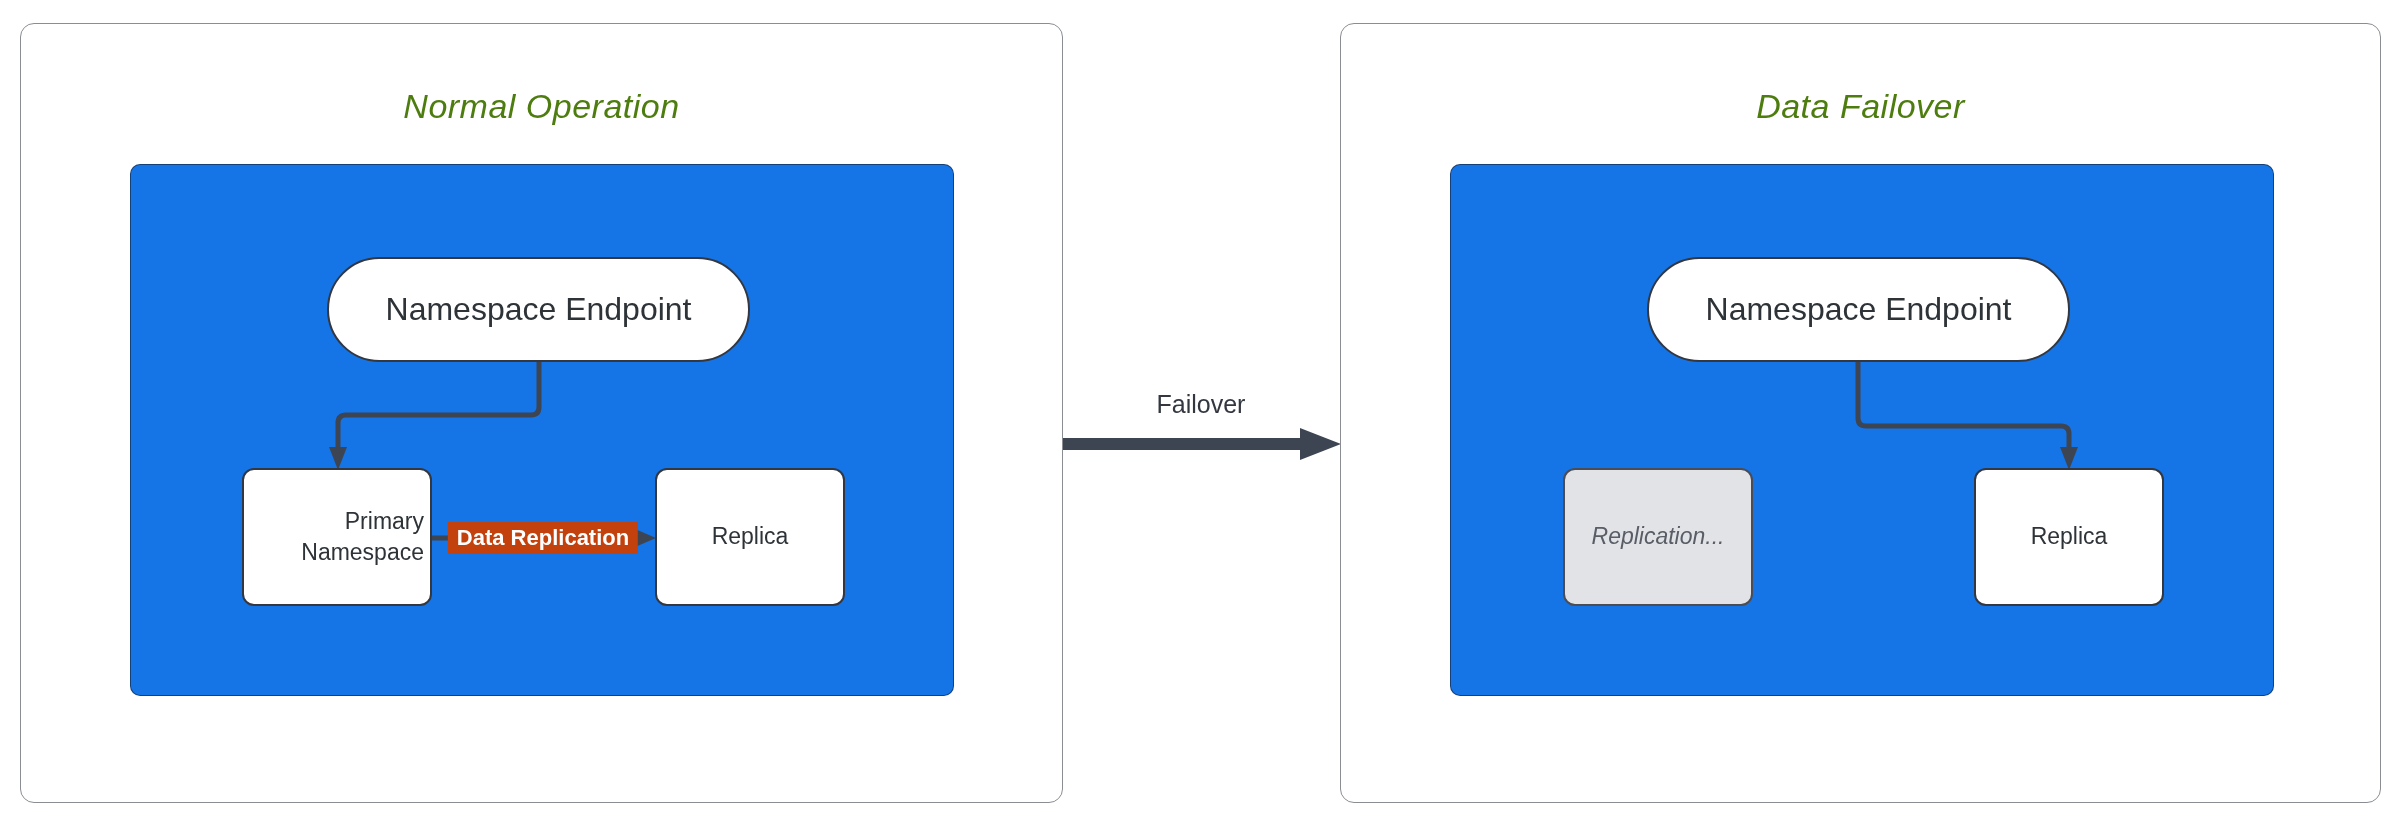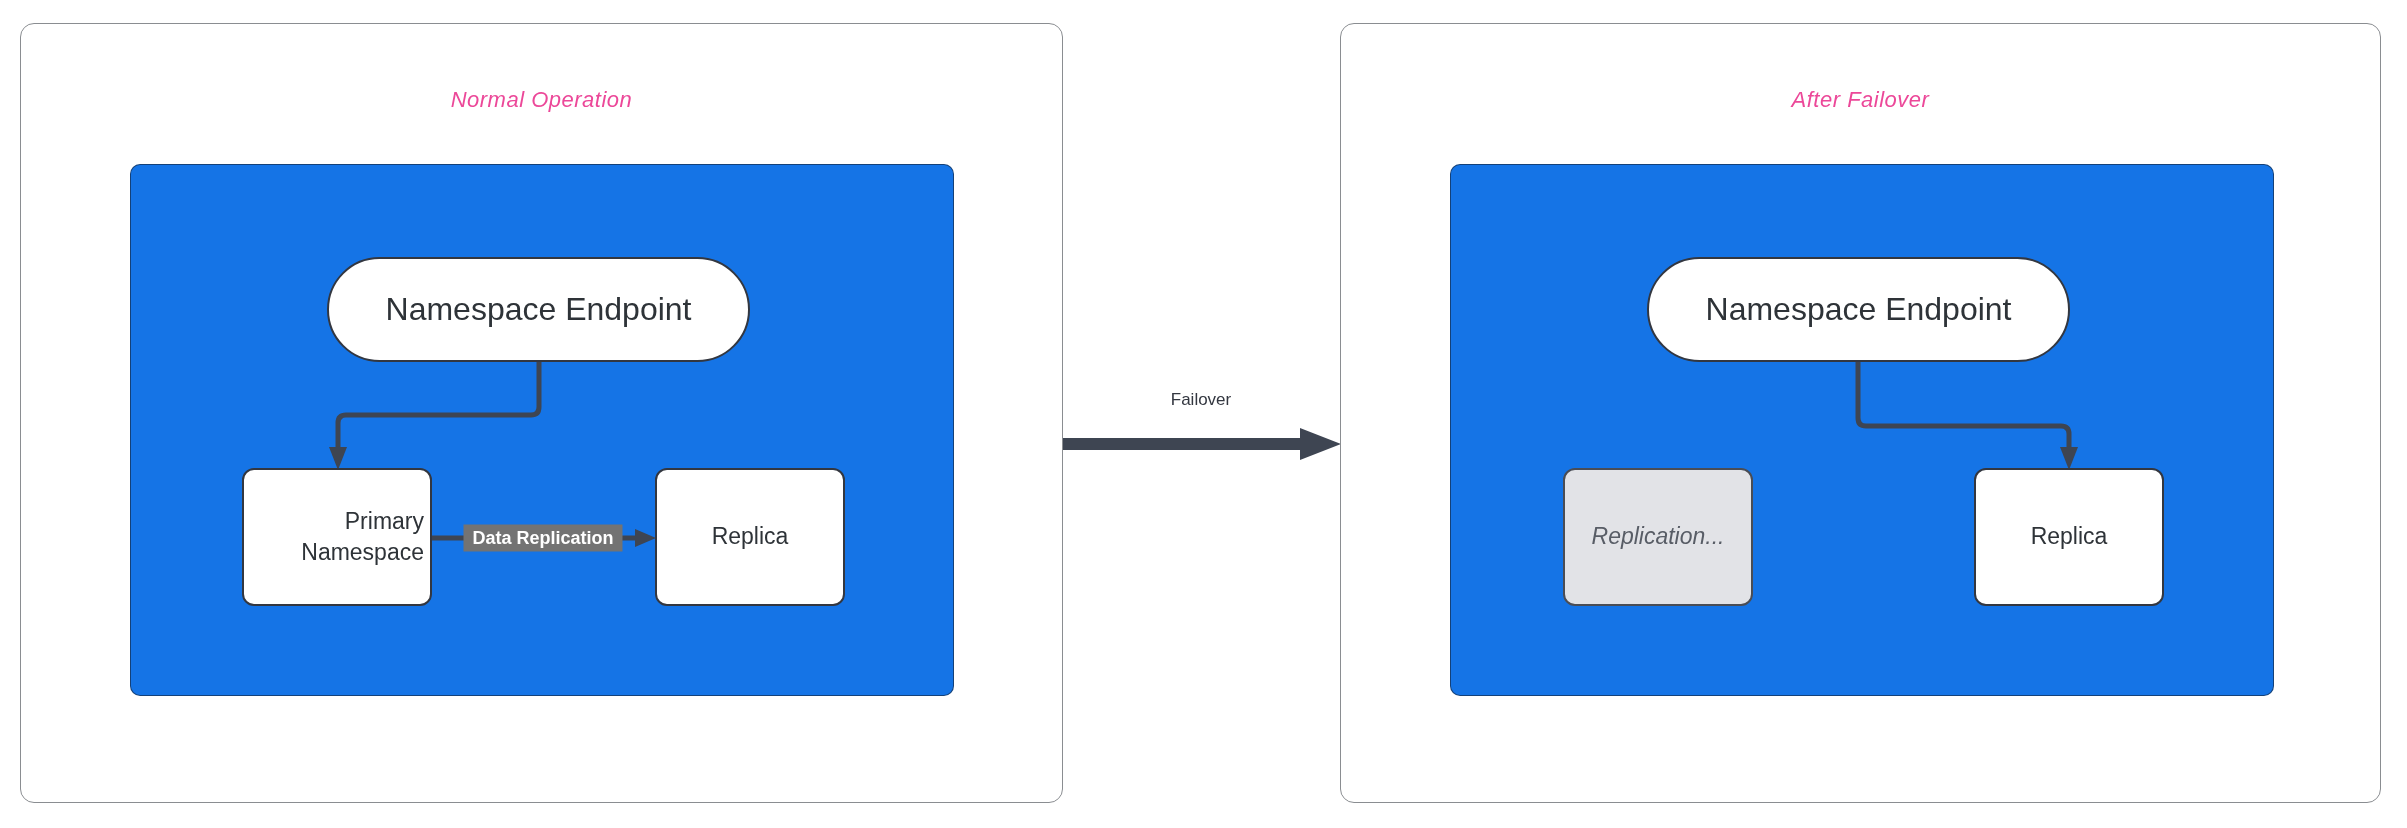--- a/index.html
+++ b/index.html
@@ -21,23 +21,23 @@
     box-sizing: border-box;
   }
   .panel-left  { left: 20px;   width: 1043px; }
   .panel-right { left: 1340px; width: 1041px; }
   .panel-title {
     position: absolute;
     top: 63px;
     left: 0;
     width: 100%;
     text-align: center;
-    font-size: 22px;
+    font-size: 34px;
     font-style: italic;
-    color: #ec4899;
+    color: #4d7c0f;
     letter-spacing: 0.5px;
   }
   .container-box {
     position: absolute;
     left: 109px;
     top: 140px;
     width: 824px;
     height: 532px;
     background: #1574E6;
     border: 1px solid rgba(20, 24, 31, 0.55);
@@ -87,41 +87,41 @@
     border-color: #4A4D55;
     color: #585D66;
     font-style: italic;
   }
   .node-replica-r    { left: 523px; }
   .edge-label {
     position: absolute;
     left: 412px;
     top: 373px;
     transform: translate(-50%, -50%);
-    background: #737373;
+    background: #c2410c;
     color: #ffffff;
     font-weight: 700;
-    font-size: 18px;
+    font-size: 22px;
     padding: 3px 9px;
     white-space: nowrap;
   }
   .transition-arrow-svg {
     position: absolute;
     left: 1050px;
     top: 424px;
     width: 300px;
     height: 40px;
   }
   .transition-label {
     position: absolute;
     left: 1081px;
     top: 390px;
     width: 240px;
     text-align: center;
-    font-size: 17px;
+    font-size: 25px;
     color: #333740;
   }
 </style>
 </head>
 <body>
 
 <div class="stage">
 
   <div class="panel panel-left">
     <div class="panel-title">Normal Operation</div>
@@ -153,21 +153,21 @@
     </div>
   </div>
 
   <div class="transition-label">Failover</div>
   <svg class="transition-arrow-svg" viewBox="0 0 300 40">
     <line x1="13" y1="20" x2="252" y2="20" stroke="#3E4552" stroke-width="12"></line>
     <polygon points="250,4 250,36 291,20" fill="#3E4552"></polygon>
   </svg>
 
   <div class="panel panel-right">
-    <div class="panel-title">After Failover</div>
+    <div class="panel-title">Data Failover</div>
 
     <div class="container-box">
 
       <svg class="edges-svg" viewBox="0 0 824 532">
 
         <path d="M407 197 L407 253 Q407 261 415 261 L610 261 Q618 261 618 269 L618 284" fill="none" stroke="#3E4552" stroke-width="5"></path>
         <polygon points="609,282 627,282 618,305" fill="#3E4552"></polygon>
       </svg>
 
       <div class="node node-pill">

